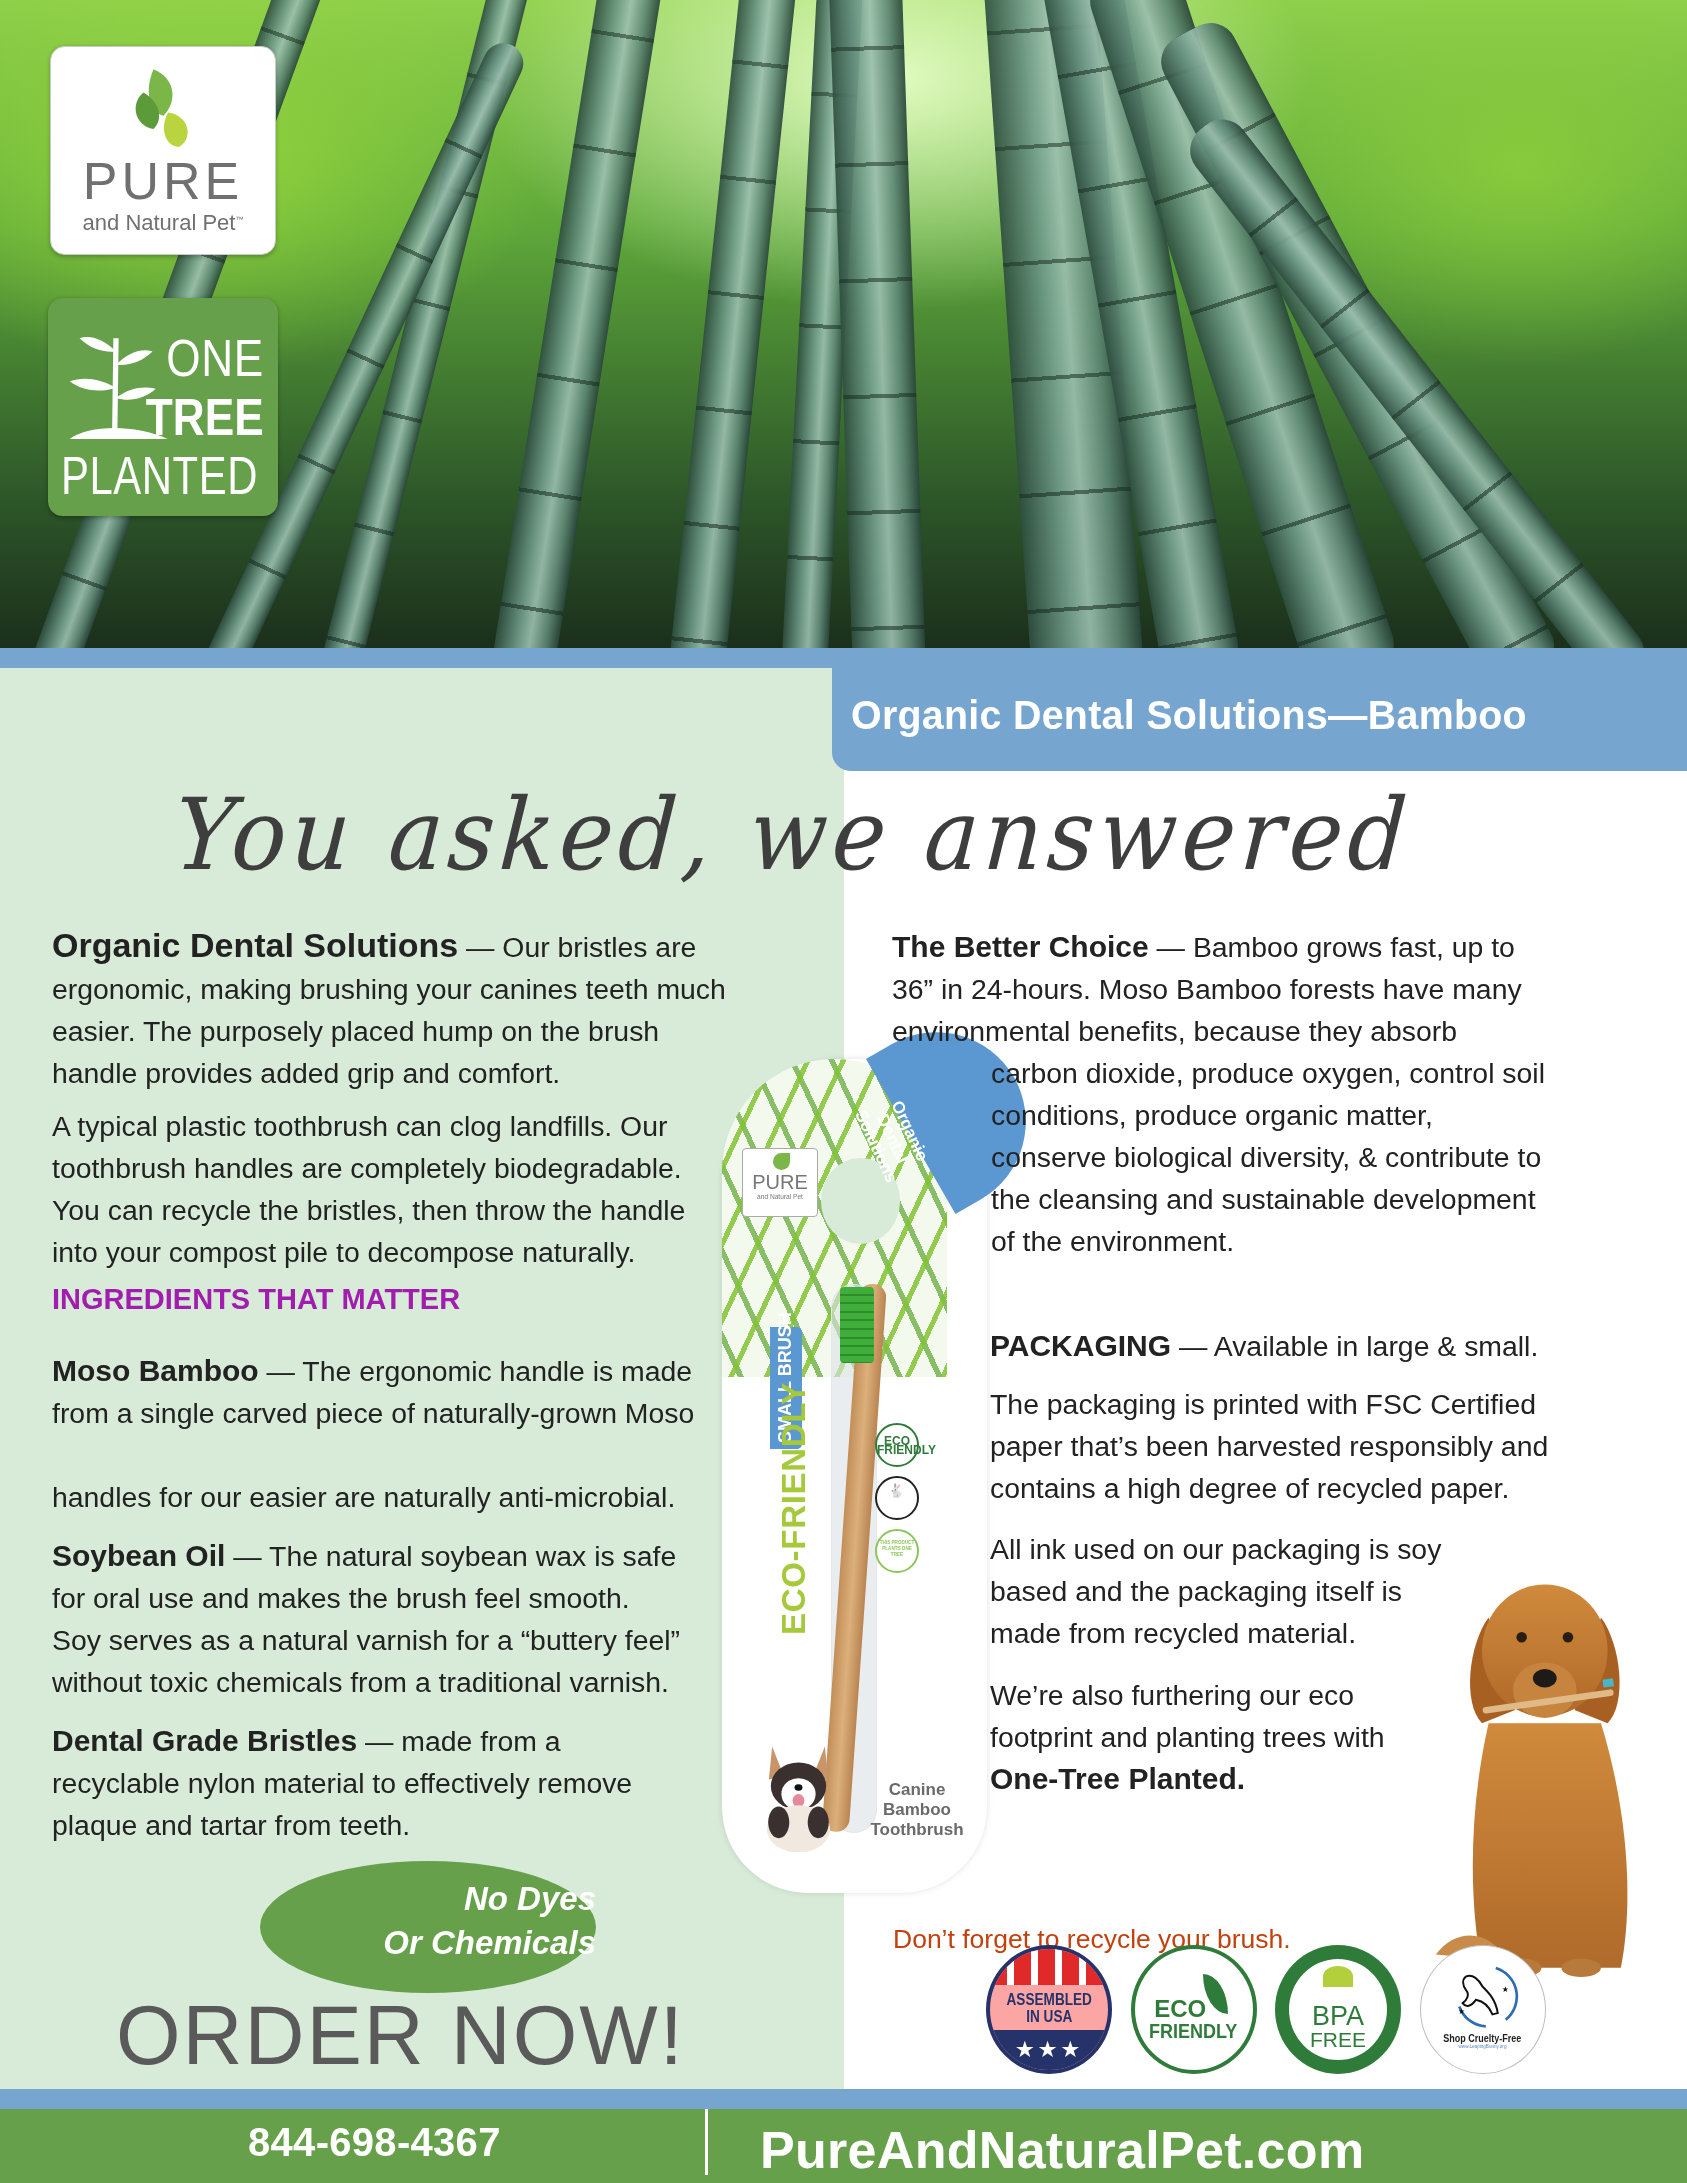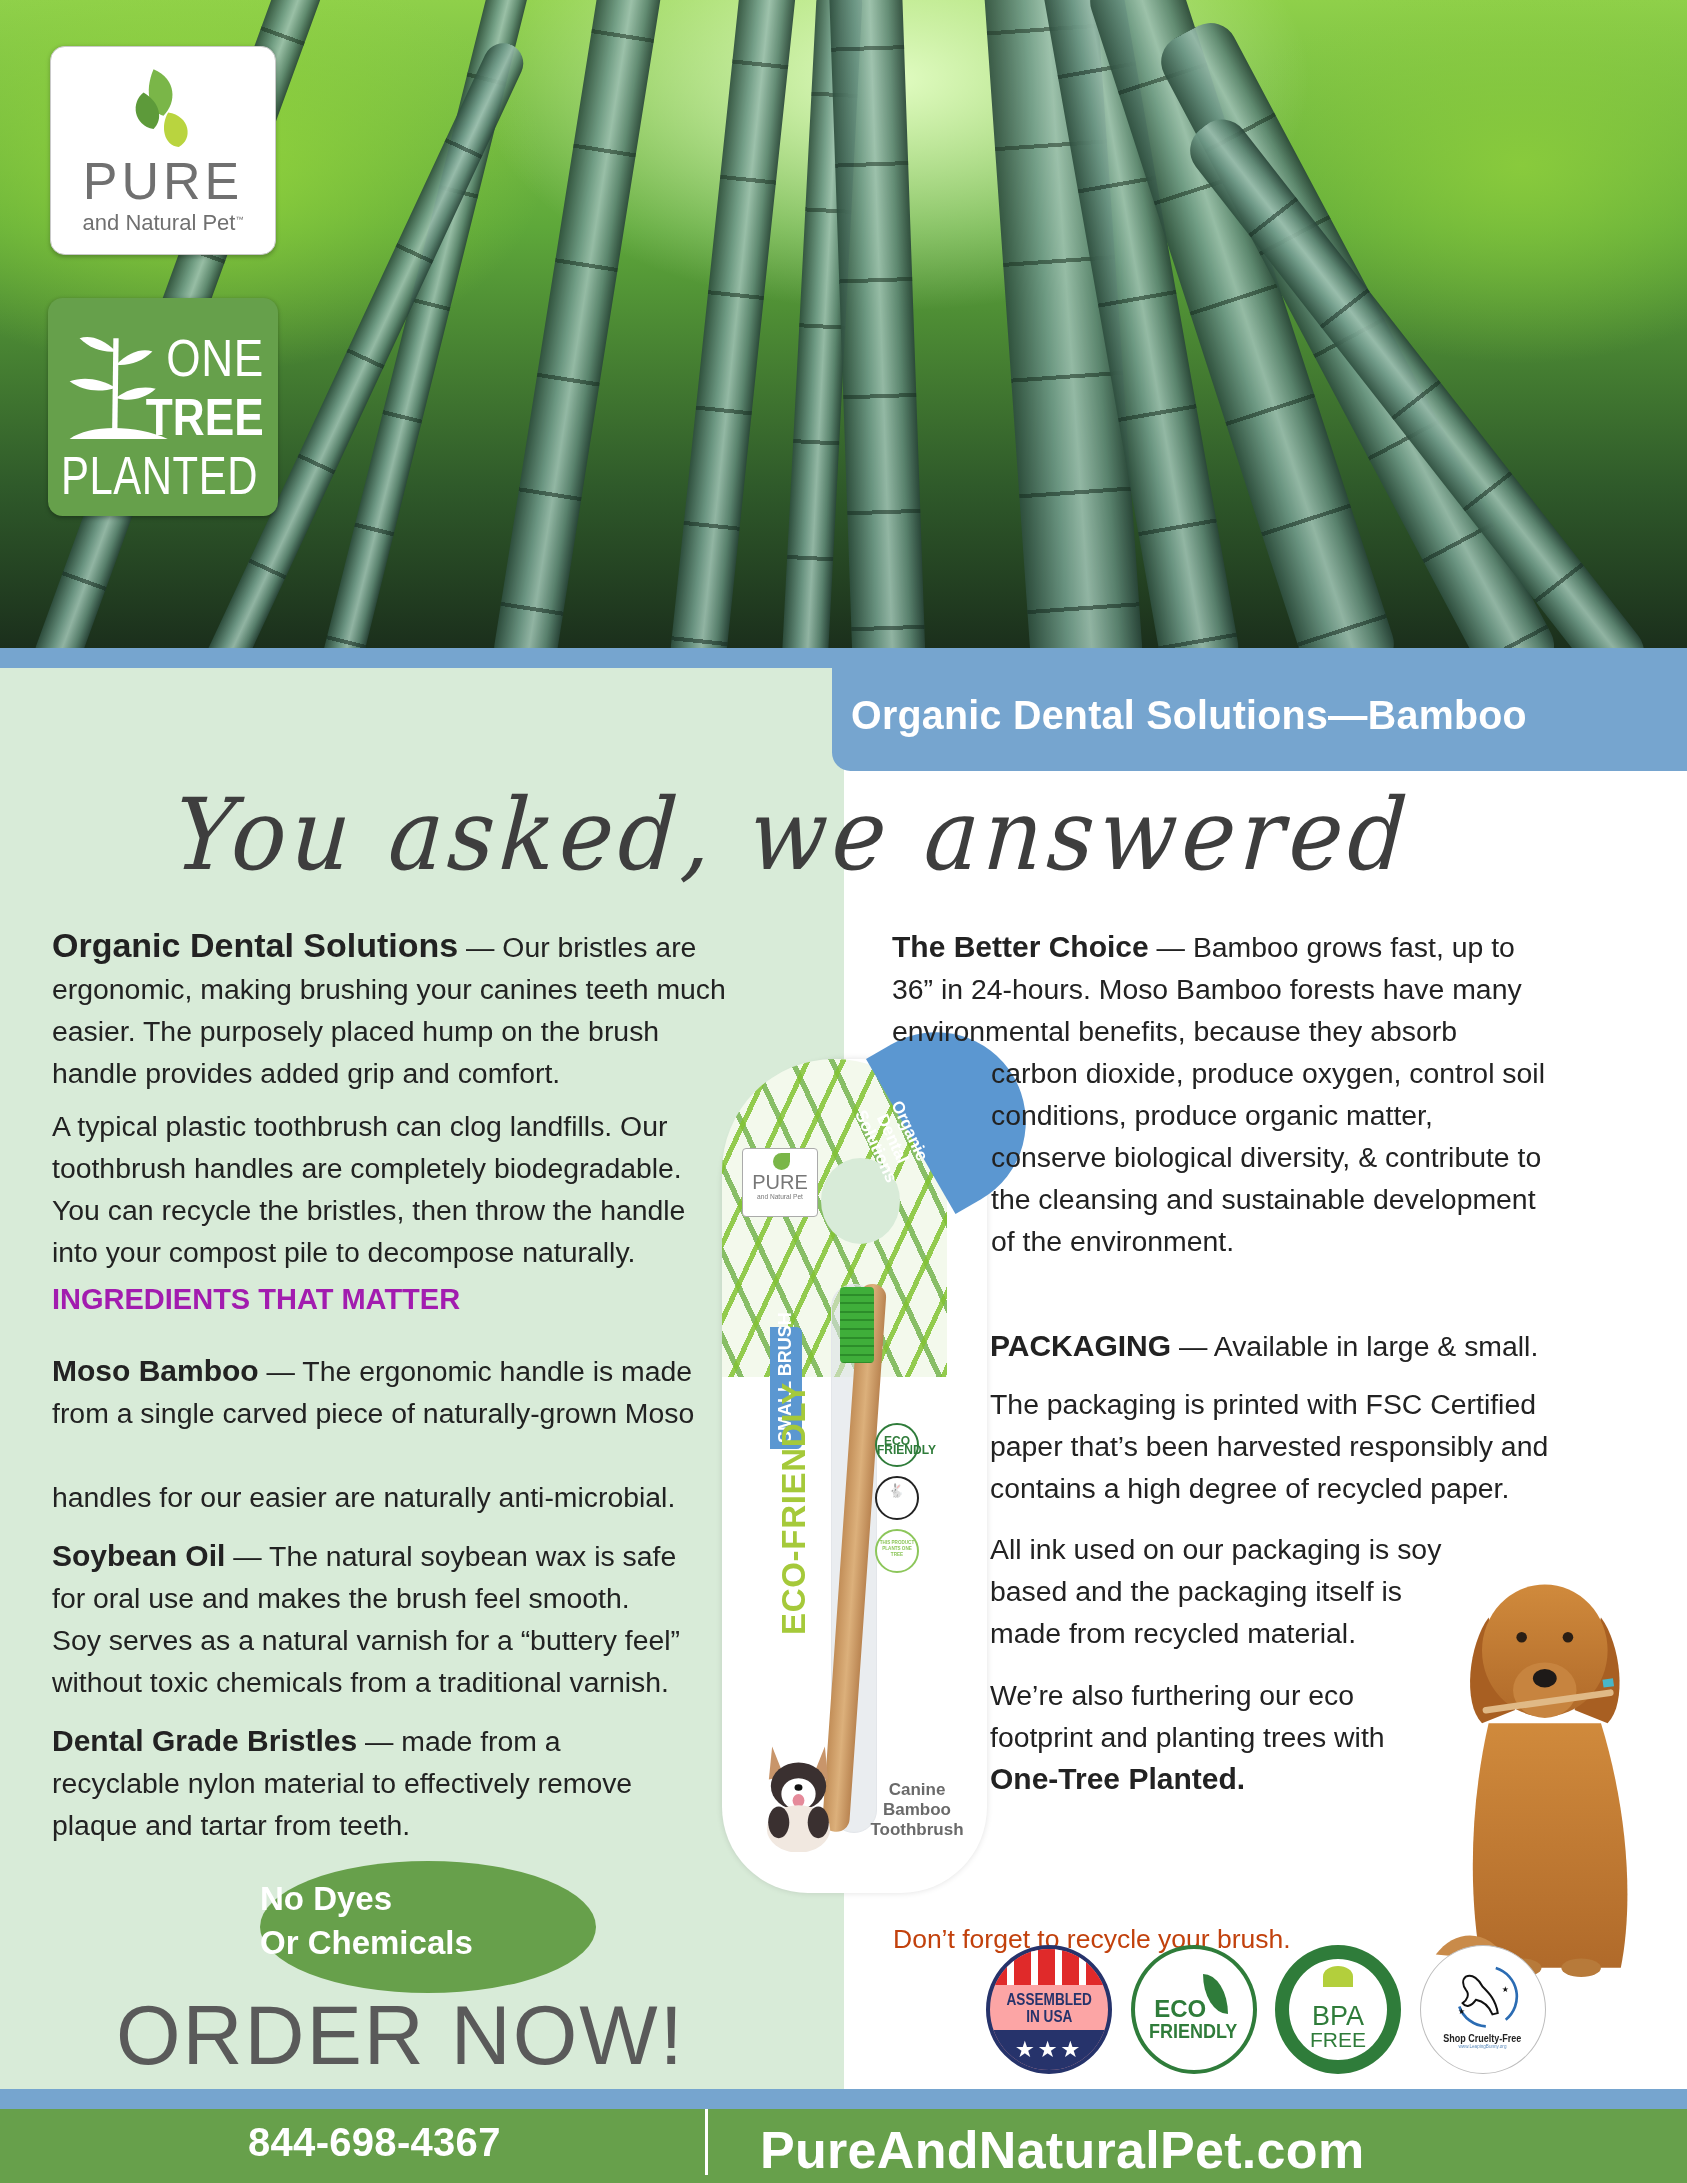--- a/index.html
+++ b/index.html
@@ -69,22 +69,23 @@
   }
 
   
   .p { position: absolute; font-size: 28.4px; line-height: 42px; color: #222; white-space: nowrap; }
   .p b { font-weight: 700; }
   .p .lead { font-size: 34px; font-weight: 700; }
   .h-ingredients { position: absolute; left: 52px; top: 1283px; font-size: 29px; font-weight: 700; color: #a21caf; white-space: nowrap; }
 
   .no-dyes {
     position: absolute; left: 260px; top: 1861px; width: 336px; height: 132px; border-radius: 50%;
-    background: #67a04b; color: #fff; text-align: left; font-weight: 700; font-size: 33px; line-height: 44px;
+    background: #67a04b; color: #fff; text-align: right; font-weight: 700; font-size: 33px; line-height: 44px;
     padding-top: 16px;
+    font-style: italic;
   }
   .order-now {
     position: absolute; left: 116px; top: 1988px; font-size: 83px; color: #5a5a5a; letter-spacing: 2px; white-space: nowrap;
   }
 
   
   .pkg { position: absolute; left: 722px; top: 1059px; width: 265px; height: 834px; }
   .pkg-card {
     position: absolute; left: 0; top: 0; width: 265px; height: 834px;
     background: #ffffff; box-shadow: 0 0 6.6px rgba(0,0,0,0.12);

